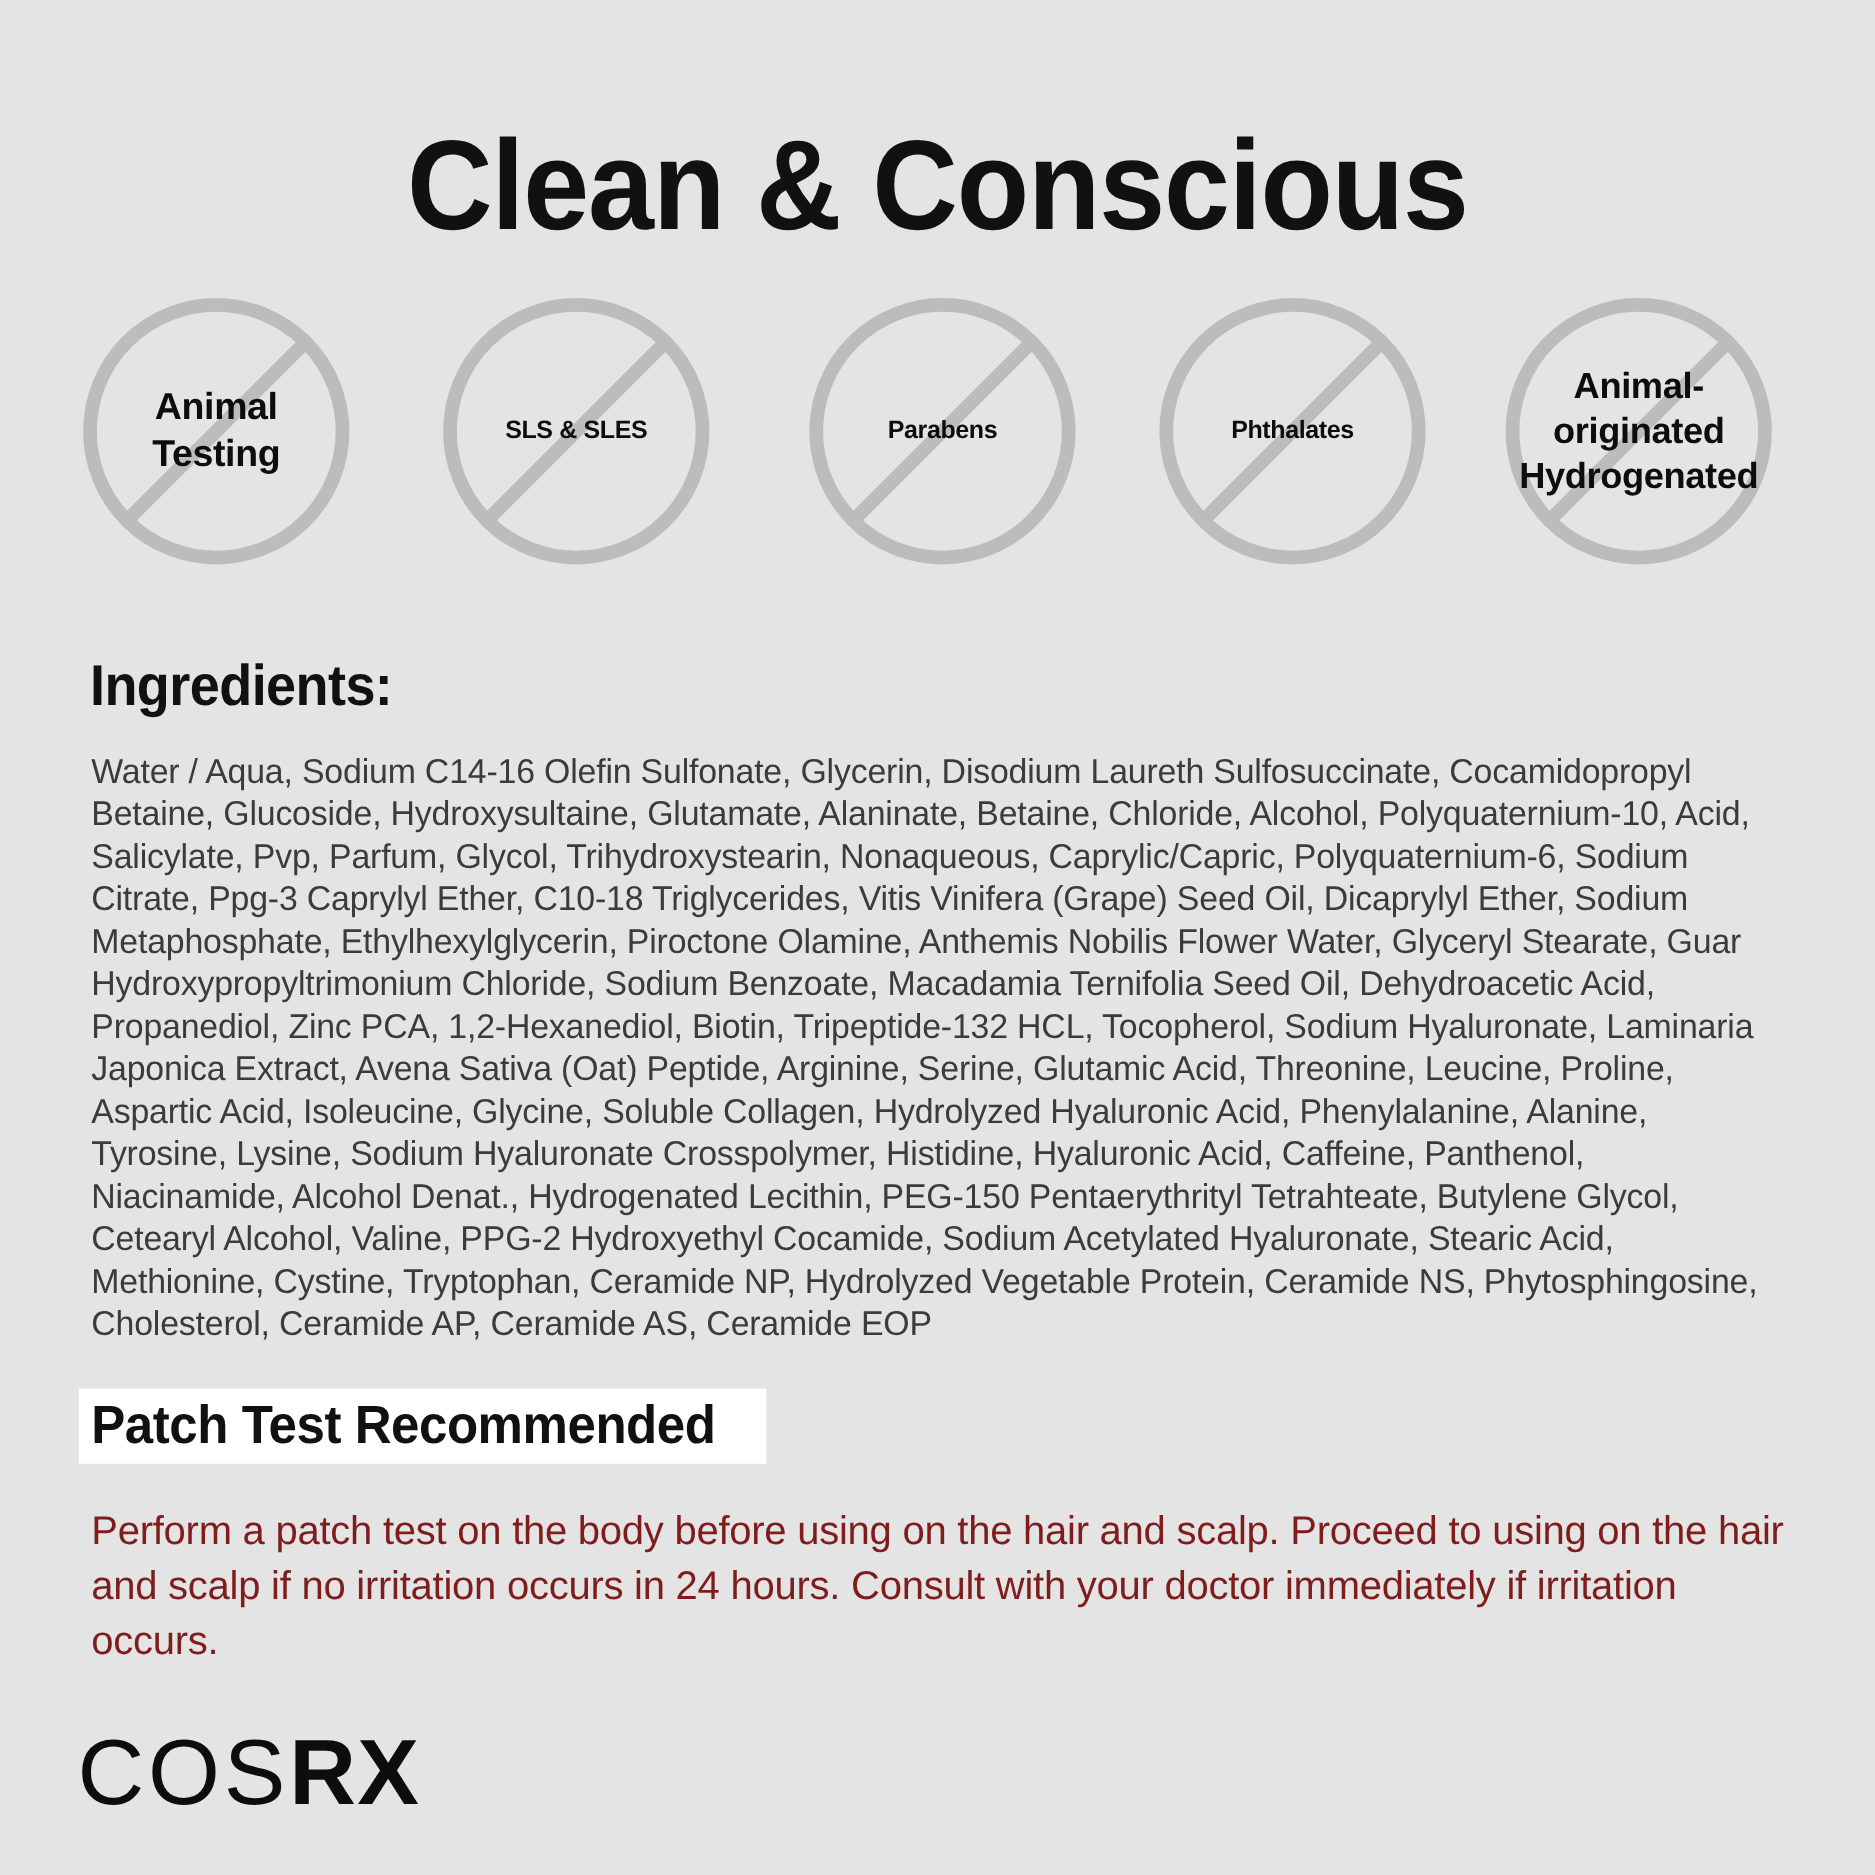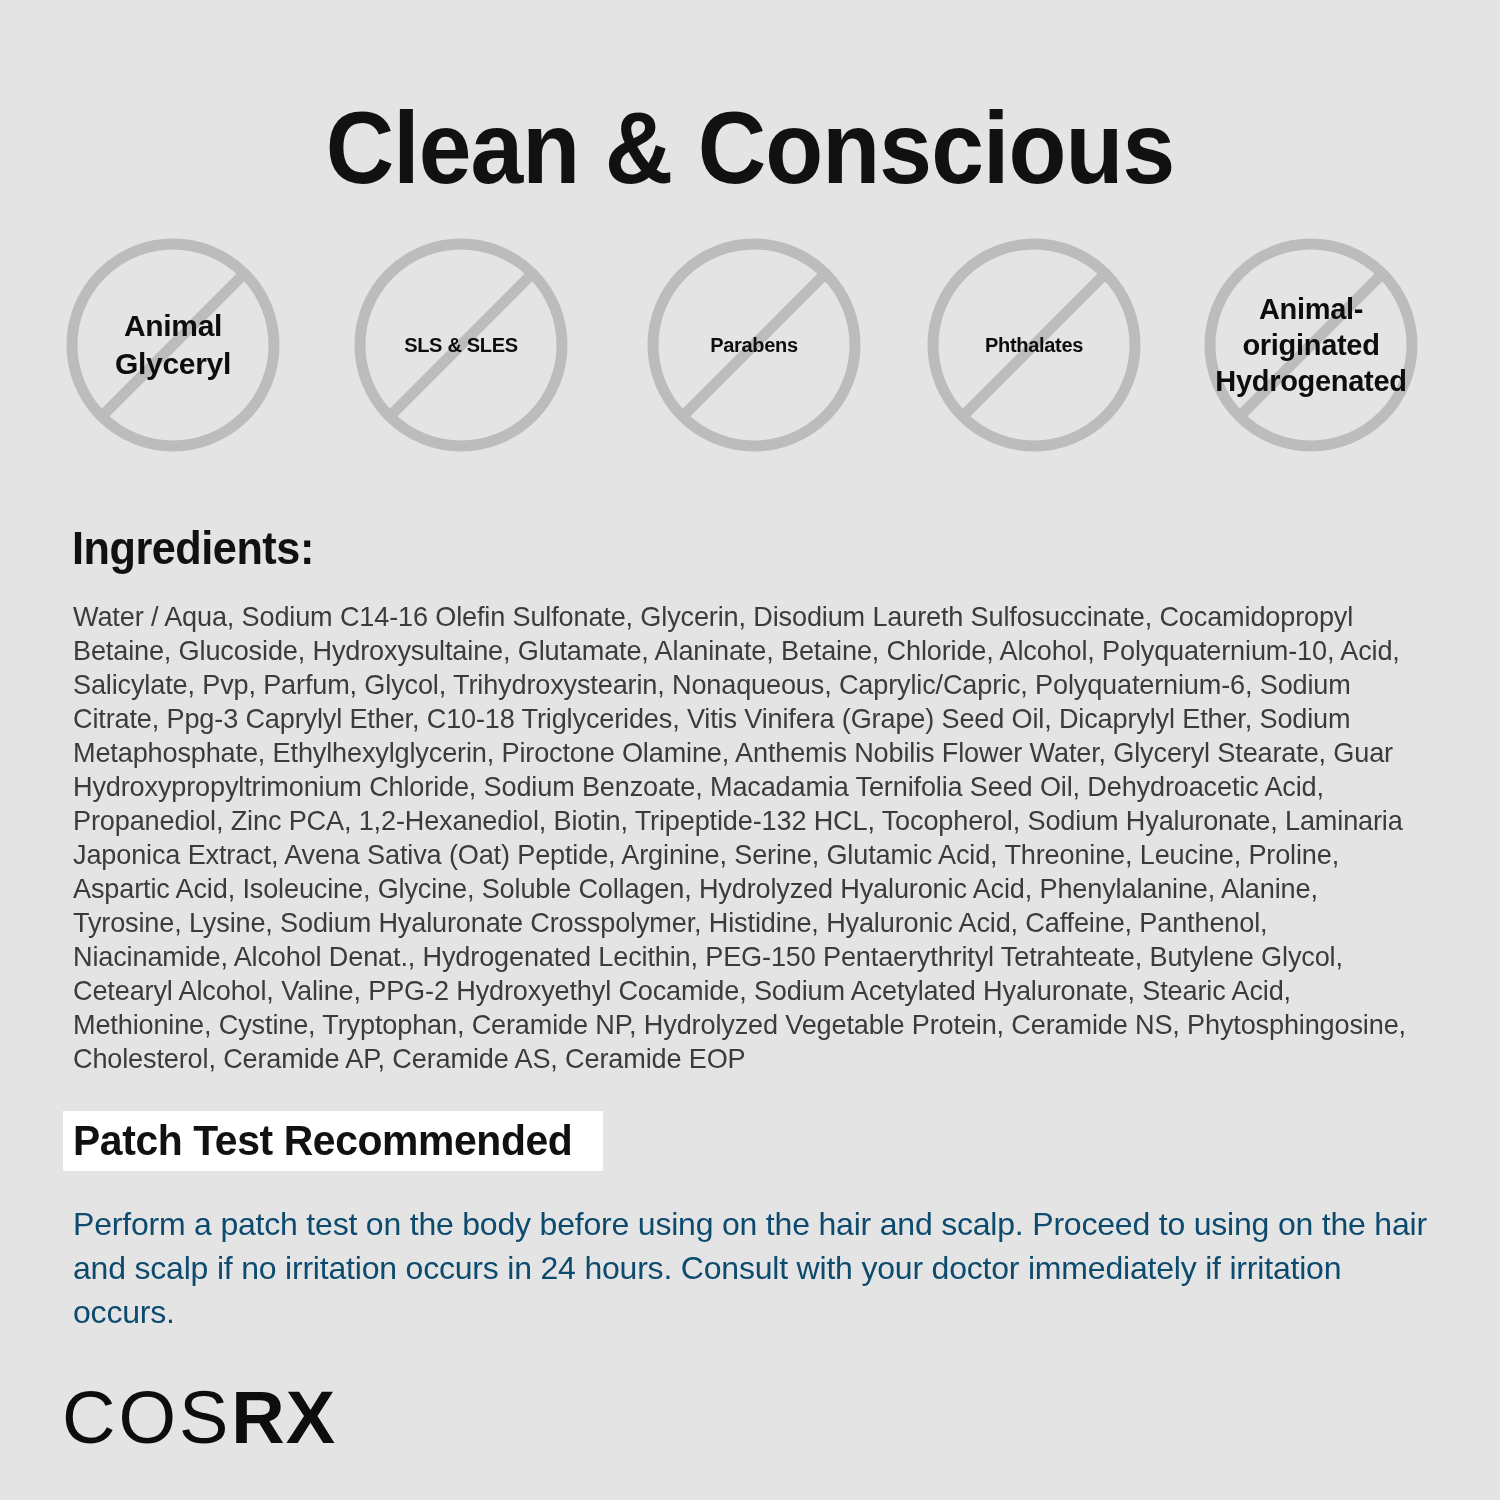--- a/index.html
+++ b/index.html
@@ -123,21 +123,21 @@
     transform: scaleX(0.985);
     transform-origin: 0 0;
   }
 
   
   .patch-heading-wrap {
     position: absolute;
     top: 1111px;
     left: 63px;
     background: #ffffff;
-    padding: 6px 4px 8px 10px;
+    padding: 6px 14px 8px 10px;
   }
   .patch-heading {
     font-family: "Liberation Sans", sans-serif;
     font-weight: bold;
     font-size: 43px;
     line-height: 46px;
     color: #111111;
     letter-spacing: -0.4px;
     transform: scaleX(0.95);
     transform-origin: 0 50%;
@@ -146,21 +146,21 @@
   }
   .patch-body {
     position: absolute;
     top: 1202px;
     left: 73px;
     width: 1370px;
     font-family: "Liberation Sans", sans-serif;
     font-weight: normal;
     font-size: 32px;
     line-height: 44px;
-    color: #0c4a6e;
+    color: #7f1d1d;
     letter-spacing: -0.2px;
     white-space: pre-line;
   }
 
   
   .logo {
     position: absolute;
     top: 1378px;
     left: 62px;
     font-family: Liberation Sans, sans-serif;
@@ -189,21 +189,21 @@
   <div class="badge-row">
 
     <div class="badge badge-b1">
       <span class="badge-ring">
         <svg viewBox="0 0 214 214" xmlns="http://www.w3.org/2000/svg">
           <circle cx="107" cy="107" r="101" fill="none" stroke="#bcbcbc" stroke-width="11"></circle>
           <line x1="35.7" y1="178.3" x2="178.3" y2="35.7" stroke="#bcbcbc" stroke-width="11" stroke-linecap="butt"></line>
         </svg>
       </span>
       <span class="badge-label">Animal
-Glyceryl</span>
+Testing</span>
     </div>
 
     <div class="badge badge-b2">
       <span class="badge-ring">
         <svg viewBox="0 0 214 214" xmlns="http://www.w3.org/2000/svg">
           <circle cx="107" cy="107" r="101" fill="none" stroke="#bcbcbc" stroke-width="11"></circle>
           <line x1="35.7" y1="178.3" x2="178.3" y2="35.7" stroke="#bcbcbc" stroke-width="11" stroke-linecap="butt"></line>
         </svg>
       </span>
       <span class="badge-label">SLS &amp; SLES</span>

